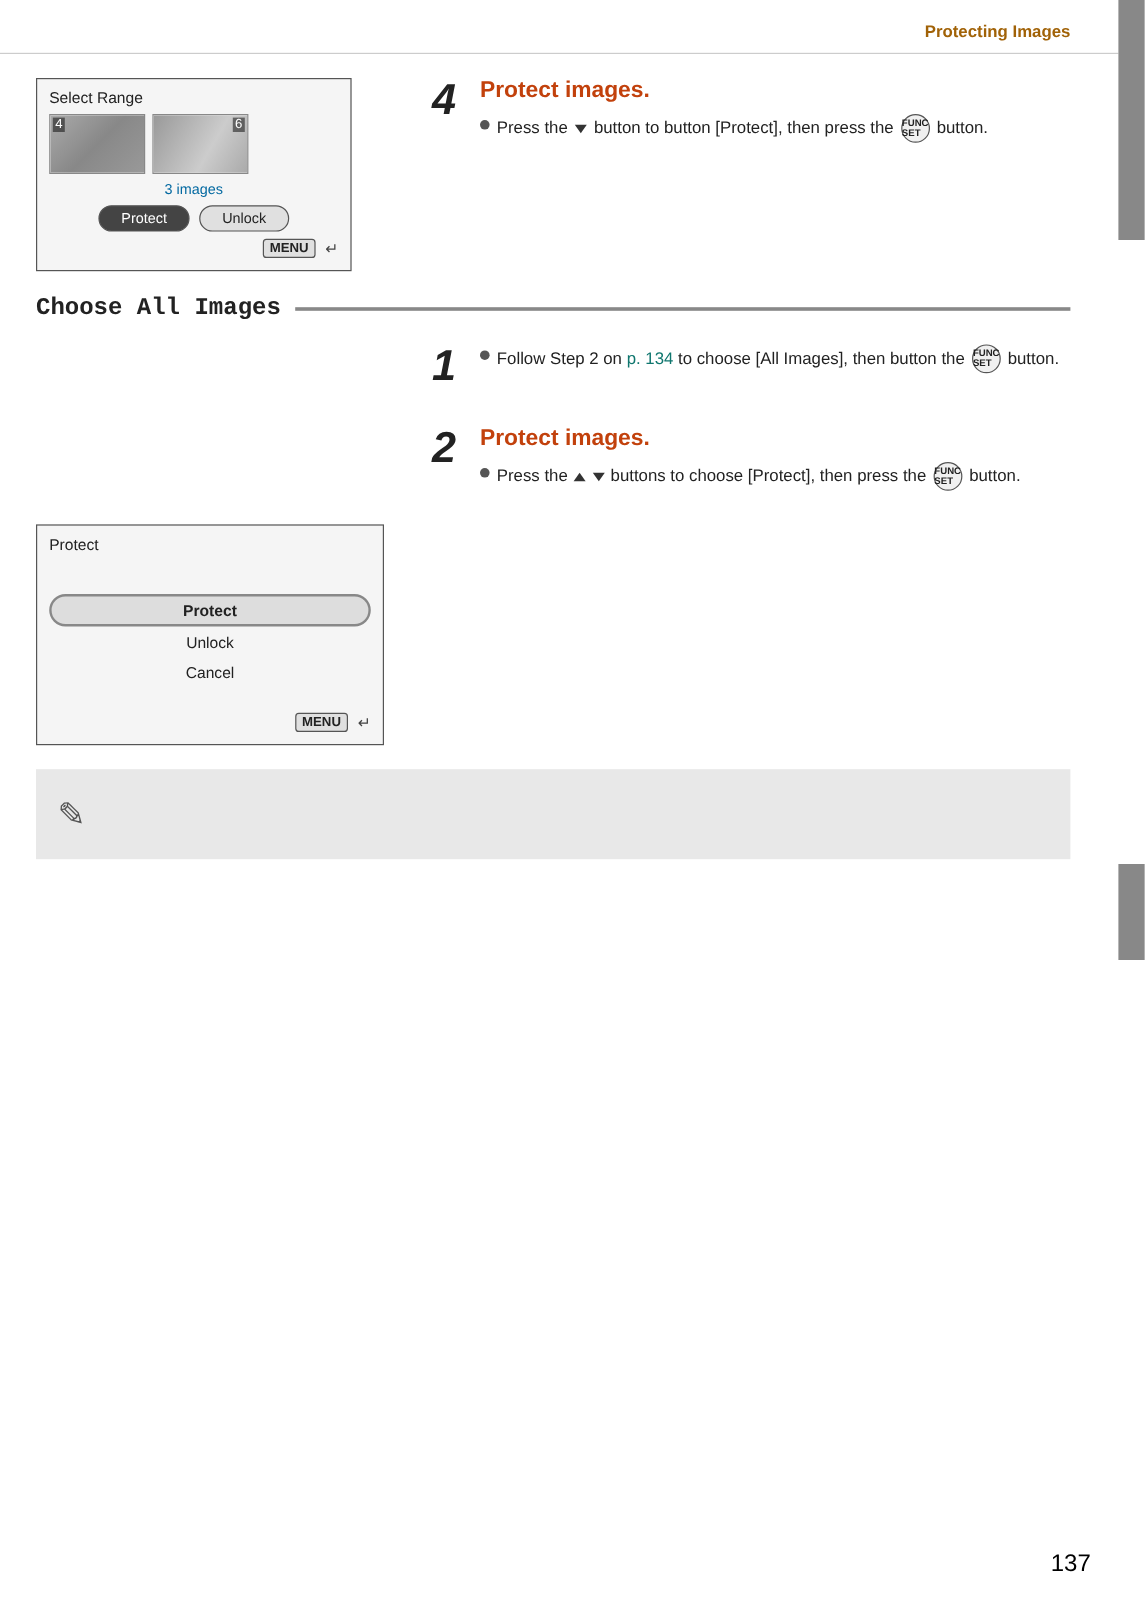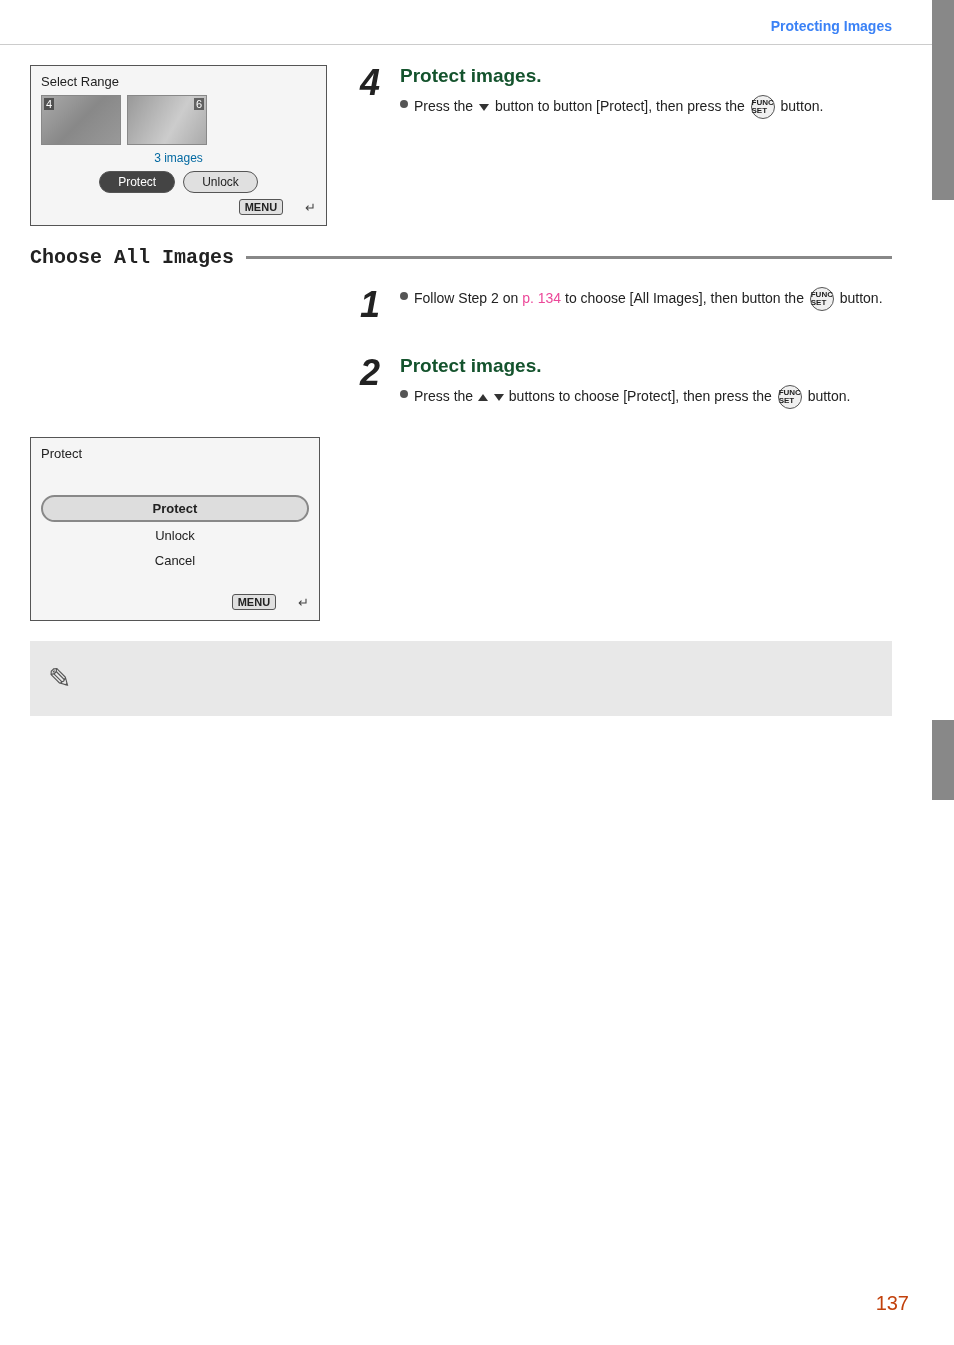--- a/index.html
+++ b/index.html
@@ -36,21 +36,21 @@
     .page-header {
       display: flex;
       justify-content: flex-end;
       padding: 18px 40px 10px 0;
       border-bottom: 1px solid #ccc;
       margin-right: 22px;
     }
     .page-header-title {
       font-weight: bold;
       font-size: 14px;
-      color: #3b82f6;
+      color: #a16207;
     }
 
     
     .content {
       padding: 20px 40px 20px 30px;
       margin-right: 22px;
     }
 
     
     .step-row {
@@ -66,21 +66,21 @@
     }
 
     .step-right {
       flex: 1;
     }
 
     
     .camera-screen {
       border: 1.5px solid #555;
       background: #f5f5f5;
-      width: 297px;
+      width: 263px;
       padding: 8px 10px 10px 10px;
       font-size: 13px;
     }
     .camera-screen .screen-title {
       font-size: 13px;
       color: #222;
       margin-bottom: 6px;
     }
     .camera-screen .images-row {
       display: flex;
@@ -140,39 +140,39 @@
       color: #222;
     }
     .cam-btn.selected {
       background: #444;
       color: #fff;
     }
     .menu-row {
       display: flex;
       justify-content: flex-end;
       align-items: center;
-      gap: 22px;
+      gap: 8px;
       font-size: 12px;
     }
     .menu-badge {
       border: 1.5px solid #555;
       background: #e0e0e0;
       font-size: 11px;
       font-weight: bold;
       padding: 1px 5px;
       border-radius: 3px;
     }
     .back-arrow {
       font-size: 13px;
       color: #444;
     }
     .step-heading {
       font-size: 19px;
       font-weight: bold;
-      color: #14532d;
+      color: #c2410c;
       margin-bottom: 8px;
     }
     .step-body {
       font-size: 14px;
       line-height: 1.6;
       color: #222;
     }
     .bullet-item {
       display: flex;
       align-items: flex-start;
@@ -303,26 +303,26 @@
       flex-shrink: 0;
       margin-top: 2px;
     }
 
     
     .page-number {
       position: absolute;
       bottom: 30px;
       right: 45px;
       font-size: 20px;
-      color: #c2410c;
+      color: #000000;
     }
 
     
     .link-text {
-      color: #ec4899;
+      color: #0f766e;
       text-decoration: none;
     }
 
     .step-number-inline {
       font-size: 36px;
       font-weight: bold;
       font-style: italic;
       color: #222;
       line-height: 1;
       min-width: 32px;

